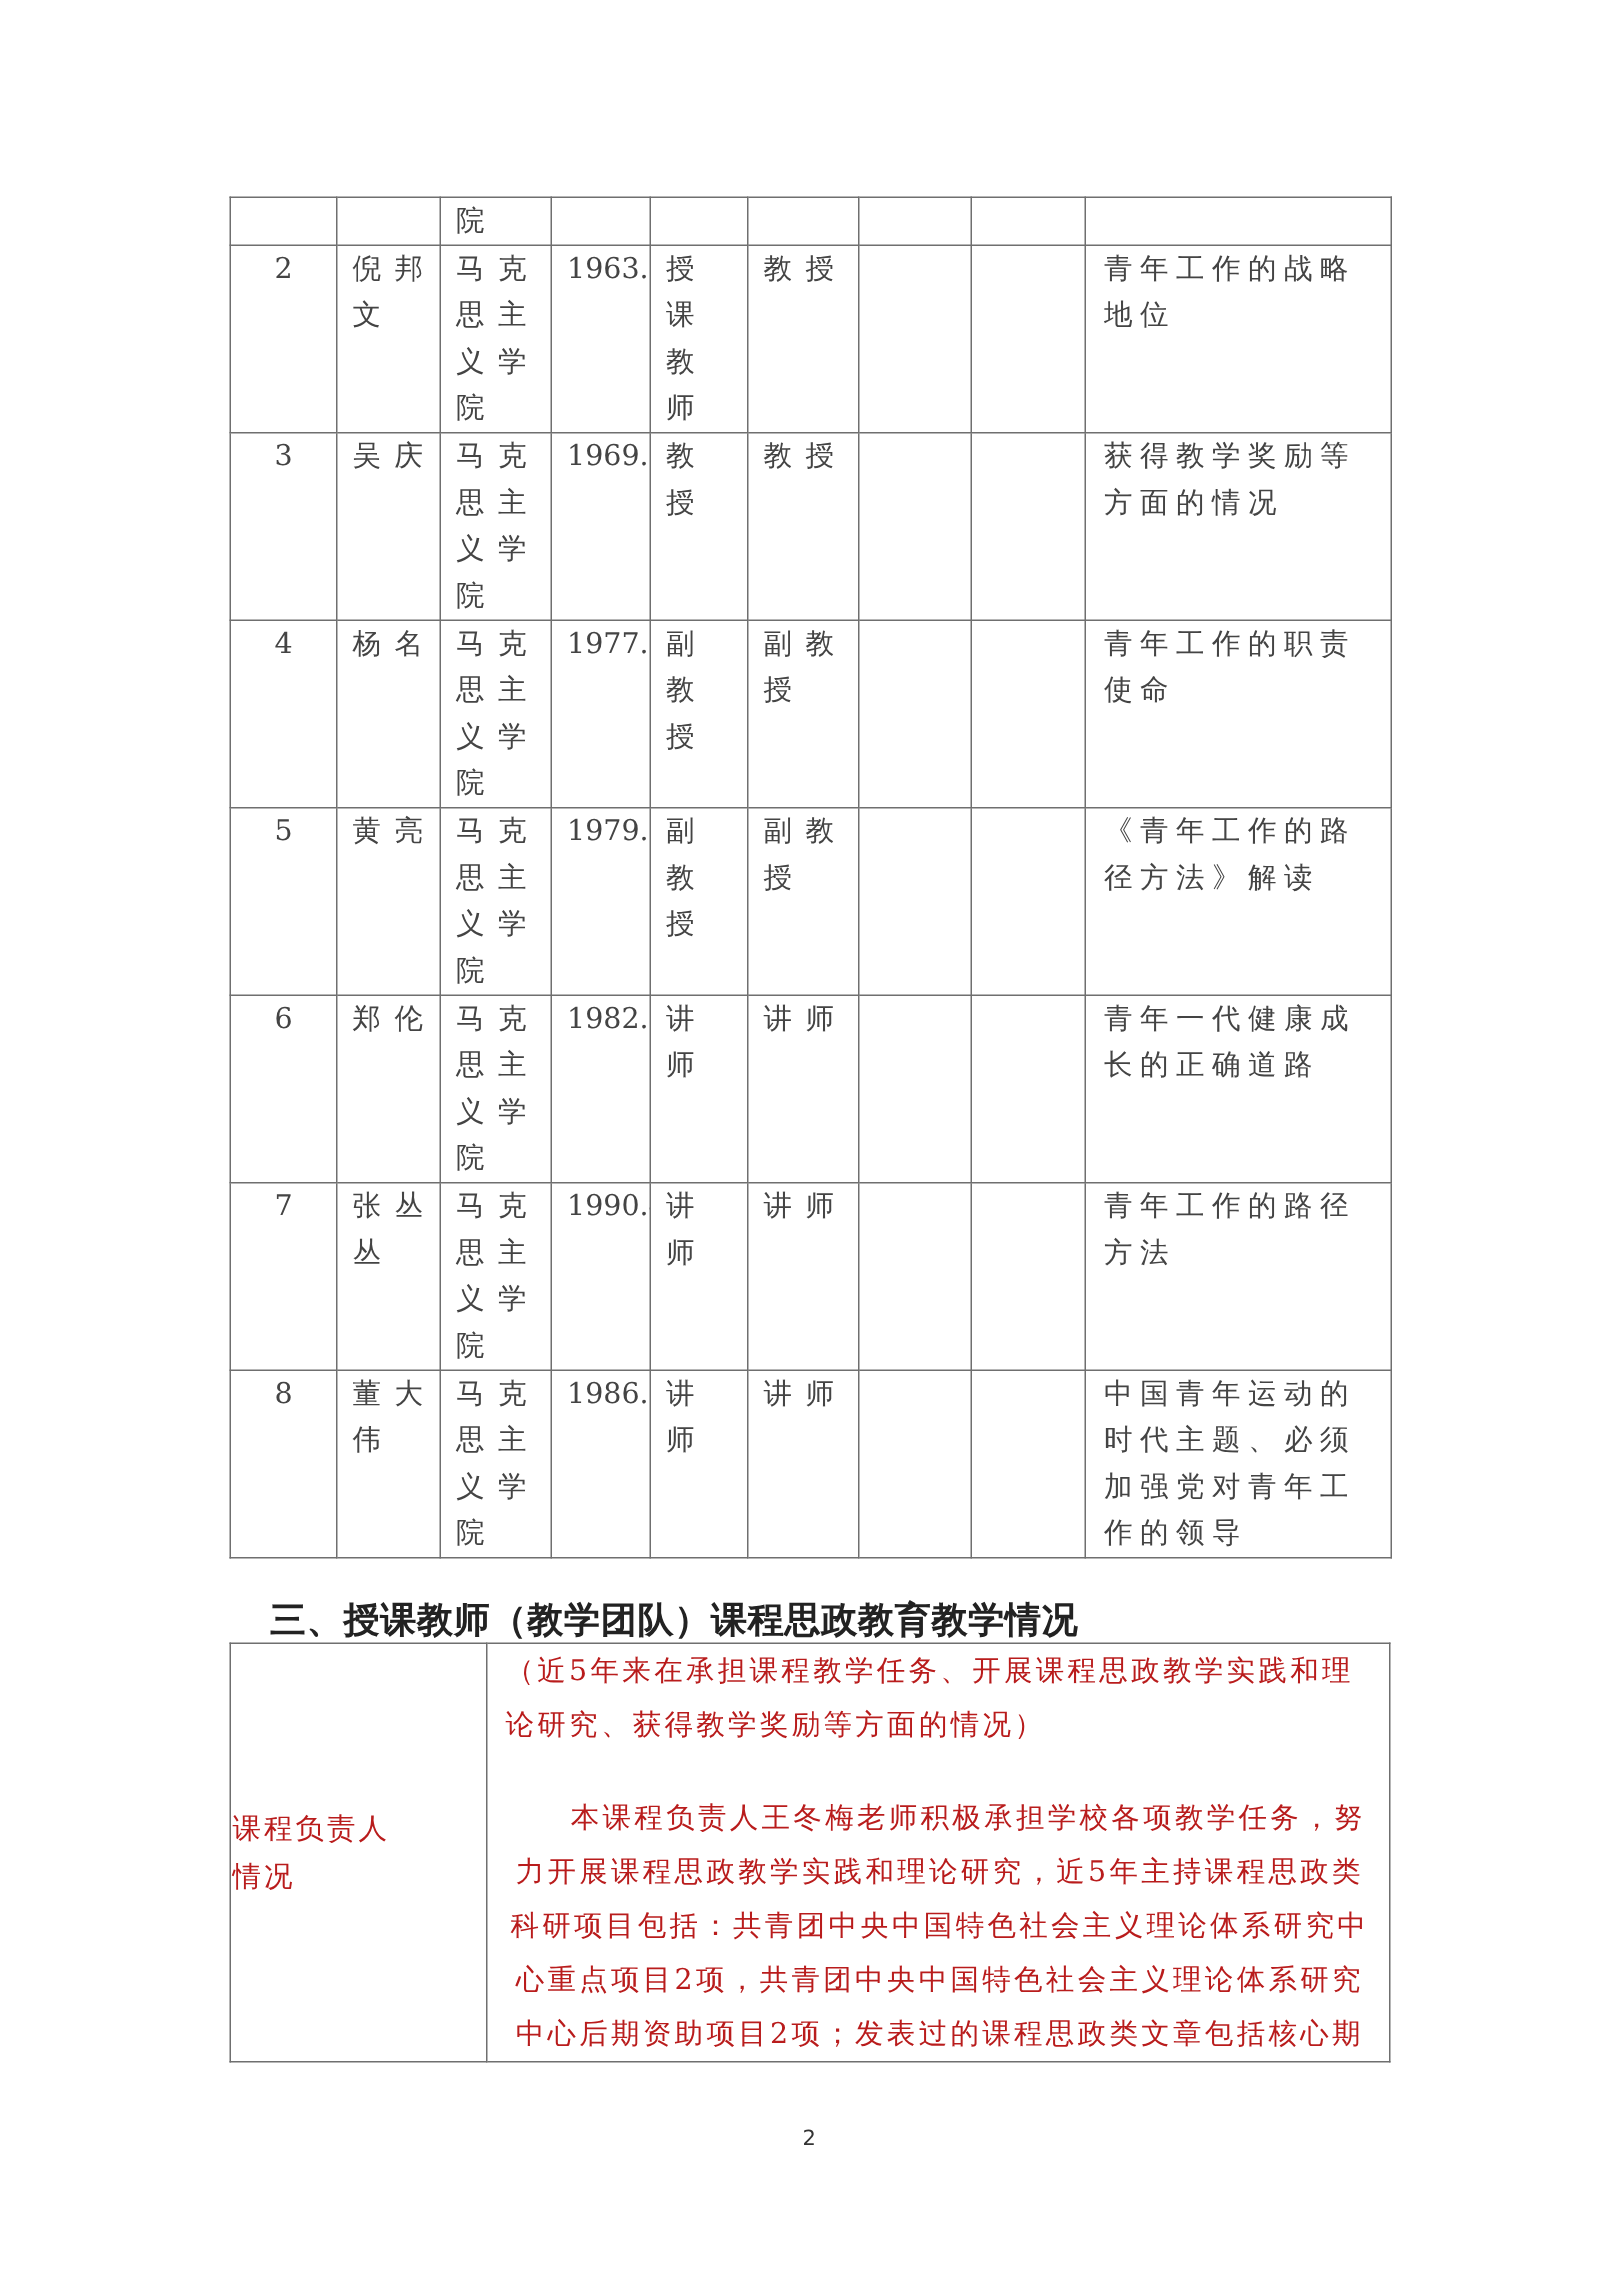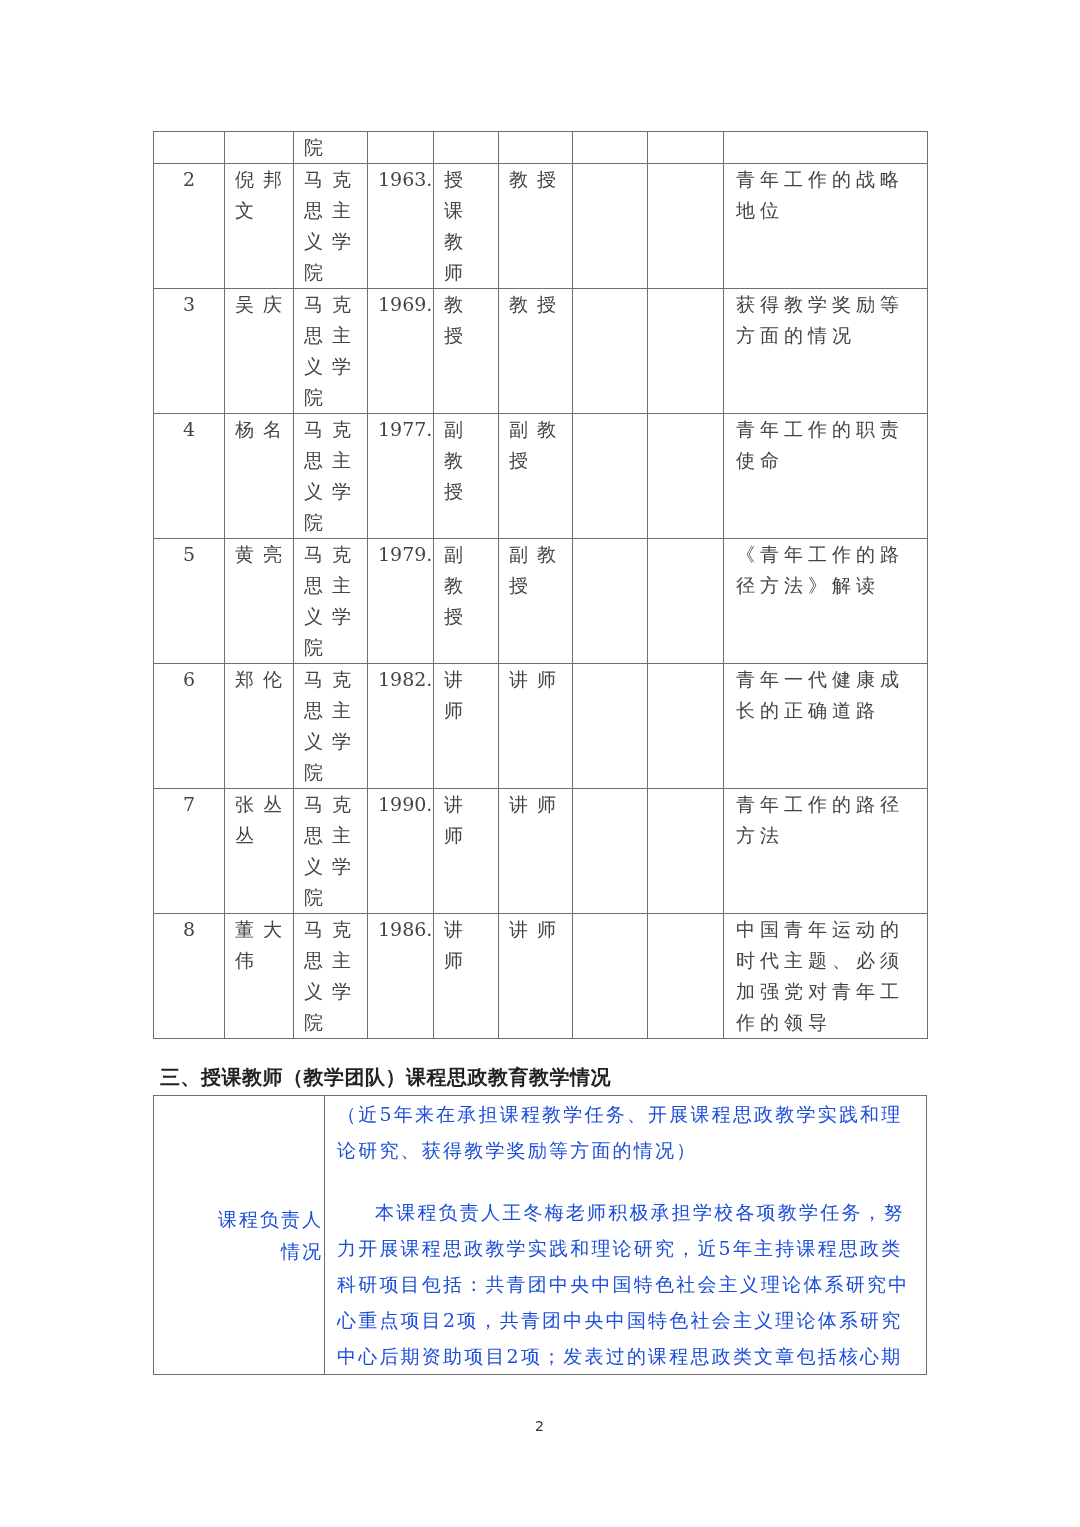--- a/index.html
+++ b/index.html
@@ -5,28 +5,28 @@
   html,body{margin:0;padding:0;background:#fff;}
   body{width:1080px;height:1527px;position:relative;overflow:hidden;
        font-family:"DejaVu Serif","Liberation Serif",serif;color:#333;}
   table.staff{position:absolute;left:153px;top:131px;border-collapse:collapse;
        table-layout:fixed;width:774px;}
   table.staff td{border:1.5px solid #6f6f6f;vertical-align:top;padding:0 0 0 10px;
        font-size:19px;line-height:31px;color:#444;overflow:hidden;}
   table.staff td.num{text-align:center;padding:0;}
   table.staff td.sp{letter-spacing:9px;}
   table.staff td.topic{letter-spacing:5px;padding-left:12px;margin-top:36px;}
-  .heading{position:absolute;left:160px;top:1064px;font-family:"DejaVu Sans","Liberation Sans",sans-serif;
-       font-size:20px;font-weight:bold;color:#222;letter-spacing:0.5px;}
+  .heading{position:absolute;left:180px;top:1064px;font-family:"DejaVu Sans","Liberation Sans",sans-serif;
+       font-size:24px;font-weight:bold;color:#222;letter-spacing:0.5px;}
   table.info{position:absolute;left:153px;top:1095px;border-collapse:collapse;table-layout:fixed;width:774px;height:272px;}
-  table.info td{border:1.5px solid #6f6f6f;font-size:19px;color:#1d4ed8;vertical-align:top;}
-  td.label{width:168px;text-align:right;vertical-align:middle !important;line-height:32px;letter-spacing:2px;}
+  table.info td{border:1.5px solid #6f6f6f;font-size:19px;color:#b91c1c;vertical-align:top;}
+  td.label{width:168px;text-align:left;vertical-align:middle !important;line-height:32px;letter-spacing:2px;}
   td.content{padding:0 10px 0 12px;line-height:36px;letter-spacing:2.2px;}
   .note{margin-top:0;}
-  .para{text-indent:2em;margin-top:26px;}
+  .para{text-indent:2em;margin-top:26px;text-align:center;}
   .pagenum{position:absolute;left:535px;top:1418px;font-family:"DejaVu Sans","Liberation Sans",sans-serif;font-size:14px;color:#333;}
 </style>
 </head>
 <body>
 
 <table class="staff">
   <colgroup>
     <col style="width:71px">
       <col style="width:69px">
       <col style="width:74px">

